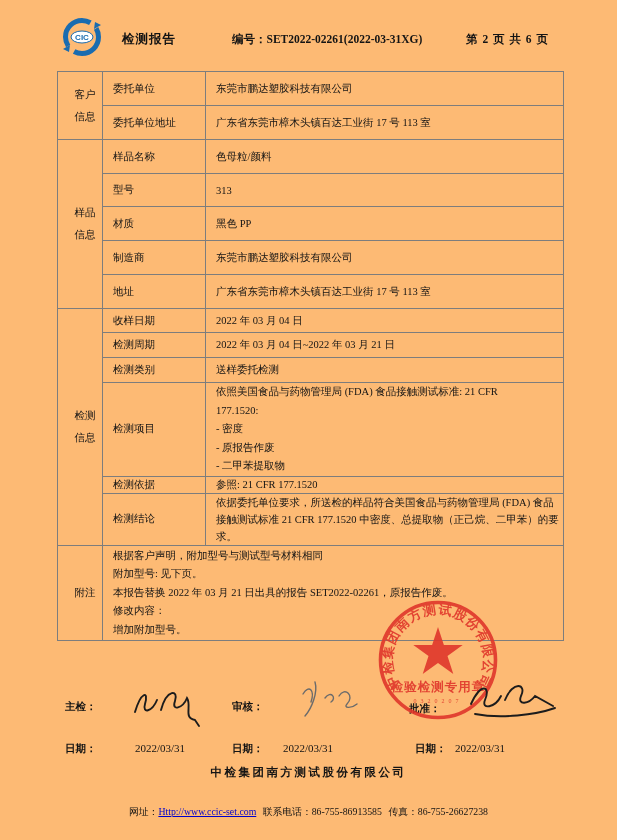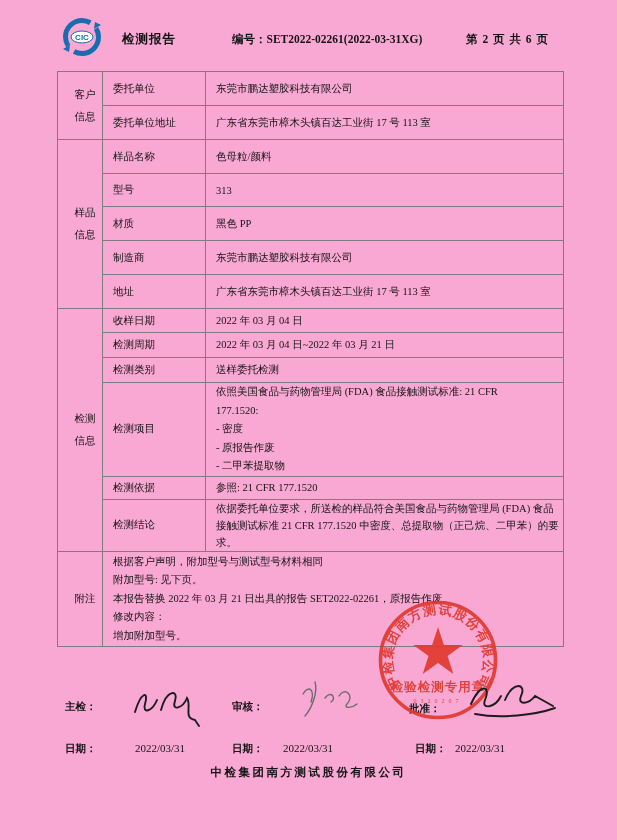--- a/index.html
+++ b/index.html
@@ -1,16 +1,16 @@
 <!DOCTYPE html>
 <html><head>
 <meta charset="utf-8">
 <style>
   html,body{margin:0;padding:0;background:#ffffff;}
-  .page{position:relative;width:617px;height:840px;background:#f9a8d4;overflow:hidden;
+  .page{position:relative;width:617px;height:840px;background:#fdba74;overflow:hidden;
         font-family:"Liberation Serif","DejaVu Serif",serif;color:#141414;}
 
   
   .hdr-logo{position:absolute;left:60px;top:15px;width:44px;height:44px;}
   .hdr-title{position:absolute;left:122px;top:31px;font-size:12.5px;font-weight:700;letter-spacing:1px;}
   .hdr-number{position:absolute;left:232px;top:32px;font-size:11.5px;font-weight:700;}
   .hdr-page{position:absolute;left:466px;top:32px;font-size:11.5px;font-weight:700;letter-spacing:1px;}
 
   
   .tbl-wrap{position:absolute;left:57px;top:71px;}
@@ -123,21 +123,21 @@
       <tr style="height:93px">
         <td class="lbl">检测项目</td>
         <td class="val multi">
           <div>依照美国食品与药物管理局 (FDA) 食品接触测试标准: 21 CFR</div>
           <div>177.1520:</div>
           <div>- 密度</div>
           <div>- 原报告作废</div>
           <div>- 二甲苯提取物</div>
         </td>
       </tr>
-      <tr style="height:23px">
+      <tr style="height:17px">
         <td class="lbl">检测依据</td>
         <td class="val">参照: 21 CFR 177.1520</td>
       </tr>
       <tr style="height:47px">
         <td class="lbl">检测结论</td>
         <td class="val concl">依据委托单位要求，所送检的样品符合美国食品与药物管理局 (FDA) 食品接触测试标准 21 CFR 177.1520 中密度、总提取物（正己烷、二甲苯）的要求。</td>
       </tr>
 
       <tr style="height:95px">
         <td class="sec">附注</td>
@@ -184,14 +184,19 @@
 
     <span class="sig-label" style="left:8px;top:72px">日期：</span>
     <span class="sig-date" style="left:43px;top:72px">2022/03/31</span>
     <span class="sig-label" style="left:175px;top:72px">日期：</span>
     <span class="sig-date" style="left:191px;top:72px">2022/03/31</span>
     <span class="sig-label" style="left:358px;top:72px">日期：</span>
     <span class="sig-date" style="left:363px;top:72px">2022/03/31</span>
   </div>
 
   <div class="foot foot-company">中检集团南方测试股份有限公司</div>
+  <div class="foot foot-line2">
+    <span>网址：</span><a class="link" href="#">Http://www.ccic-set.com</a>
+    <span style="margin-left:4px">联系电话：</span><span>86-755-86913585</span>
+    <span style="margin-left:4px">传真：</span><span>86-755-26627238</span>
+  </div>
 
 </div>
 
 </body></html>

